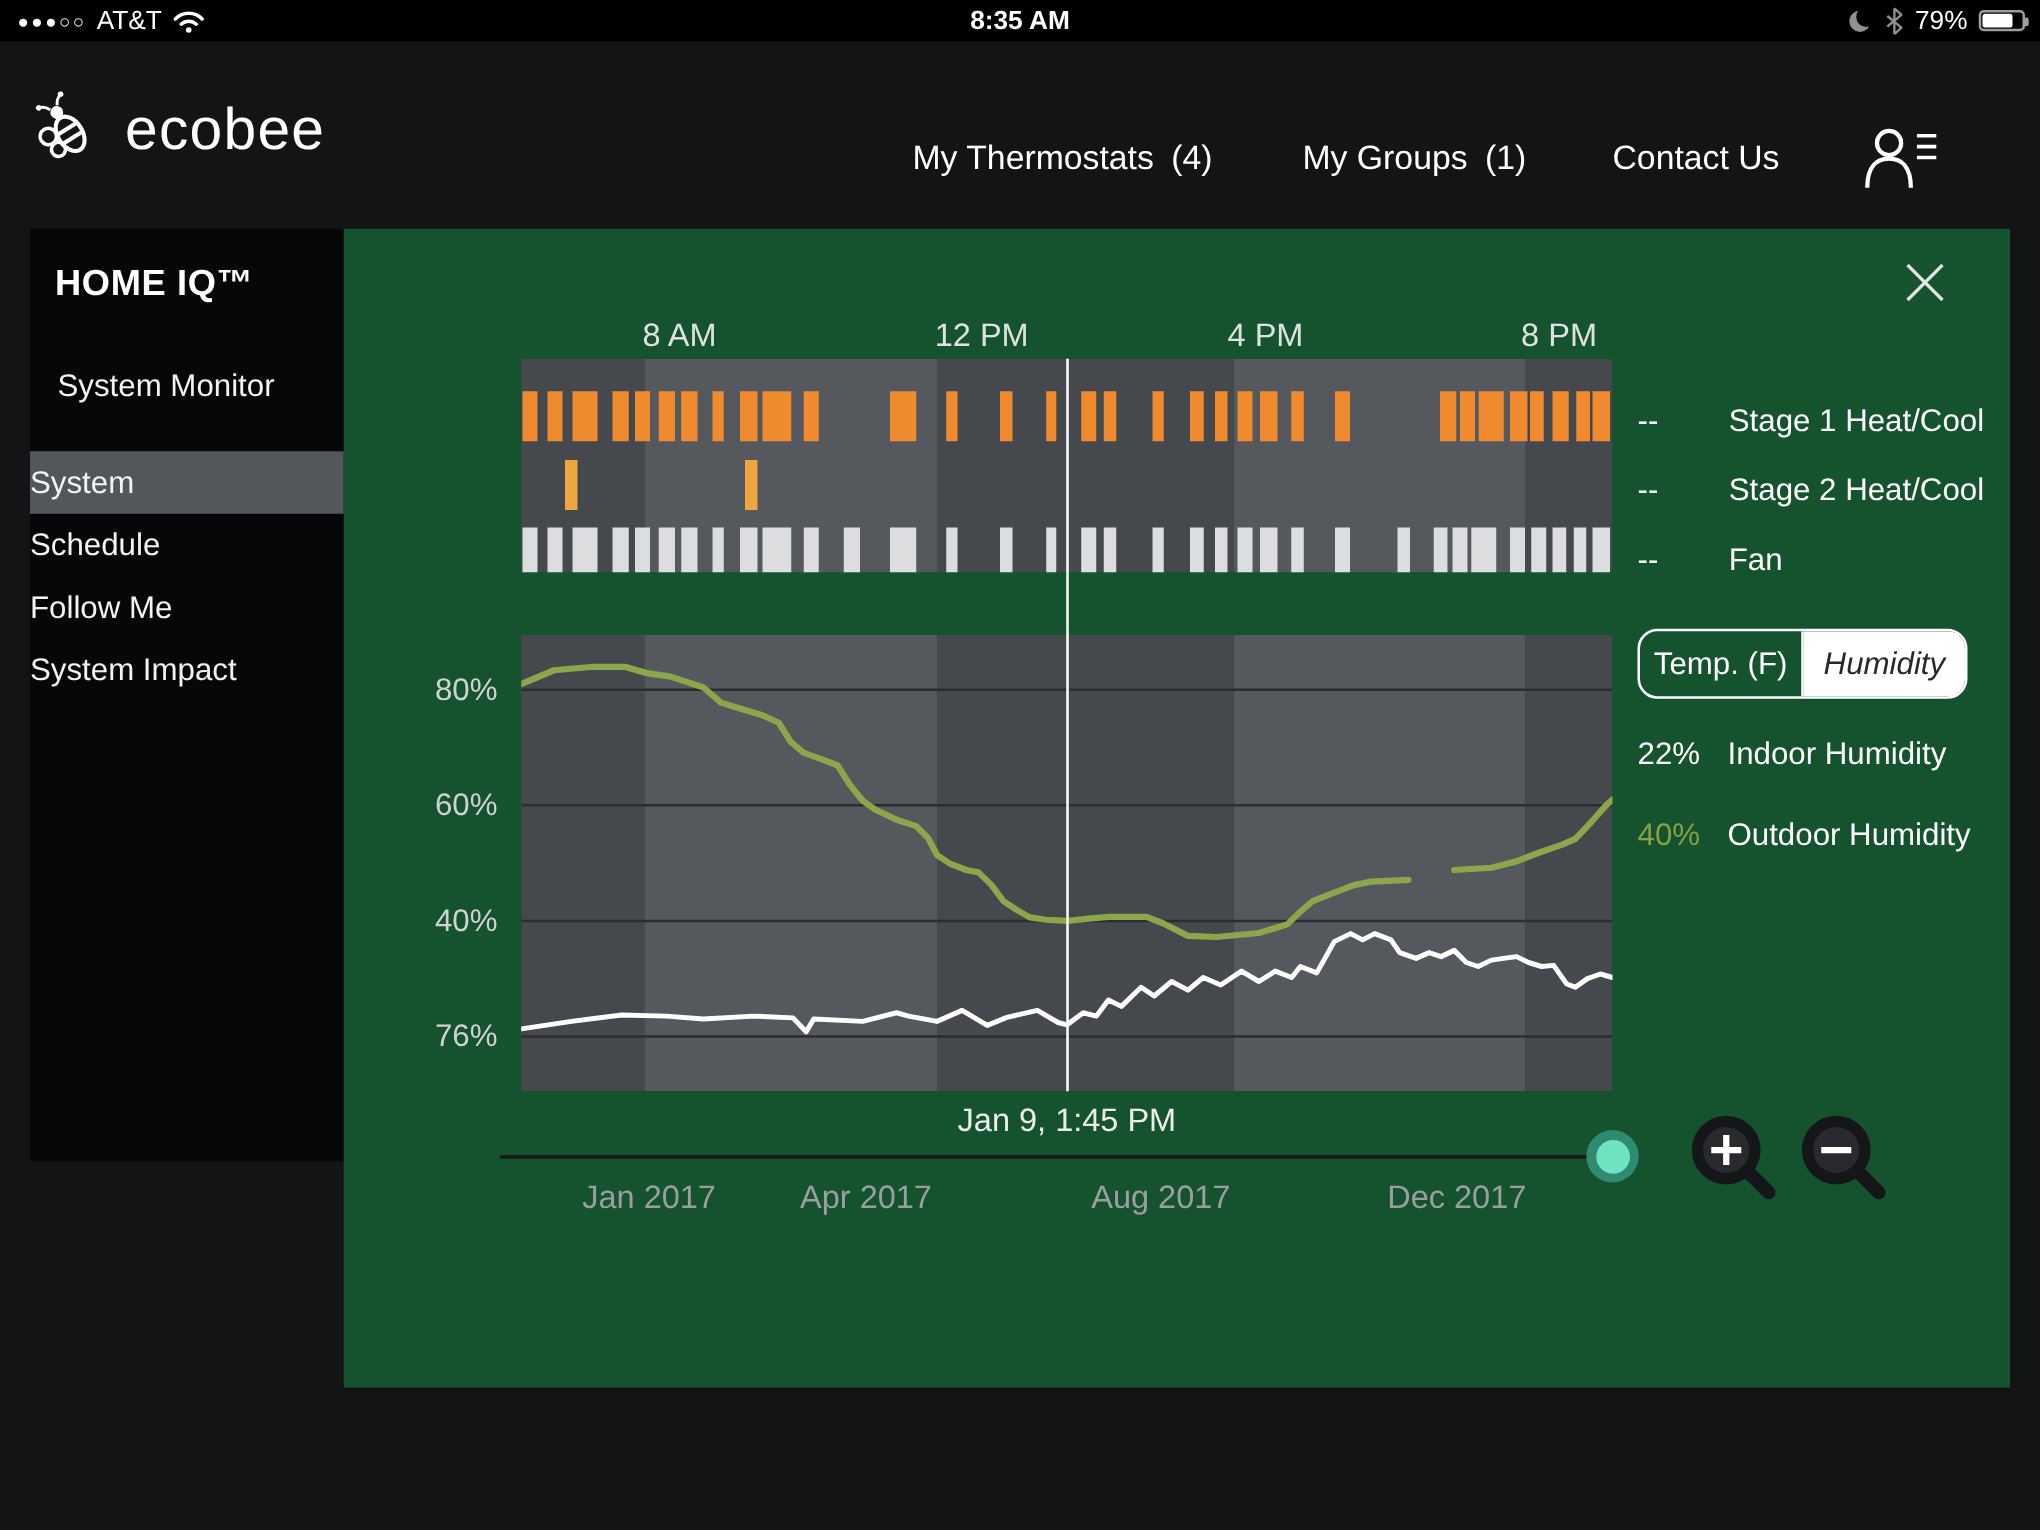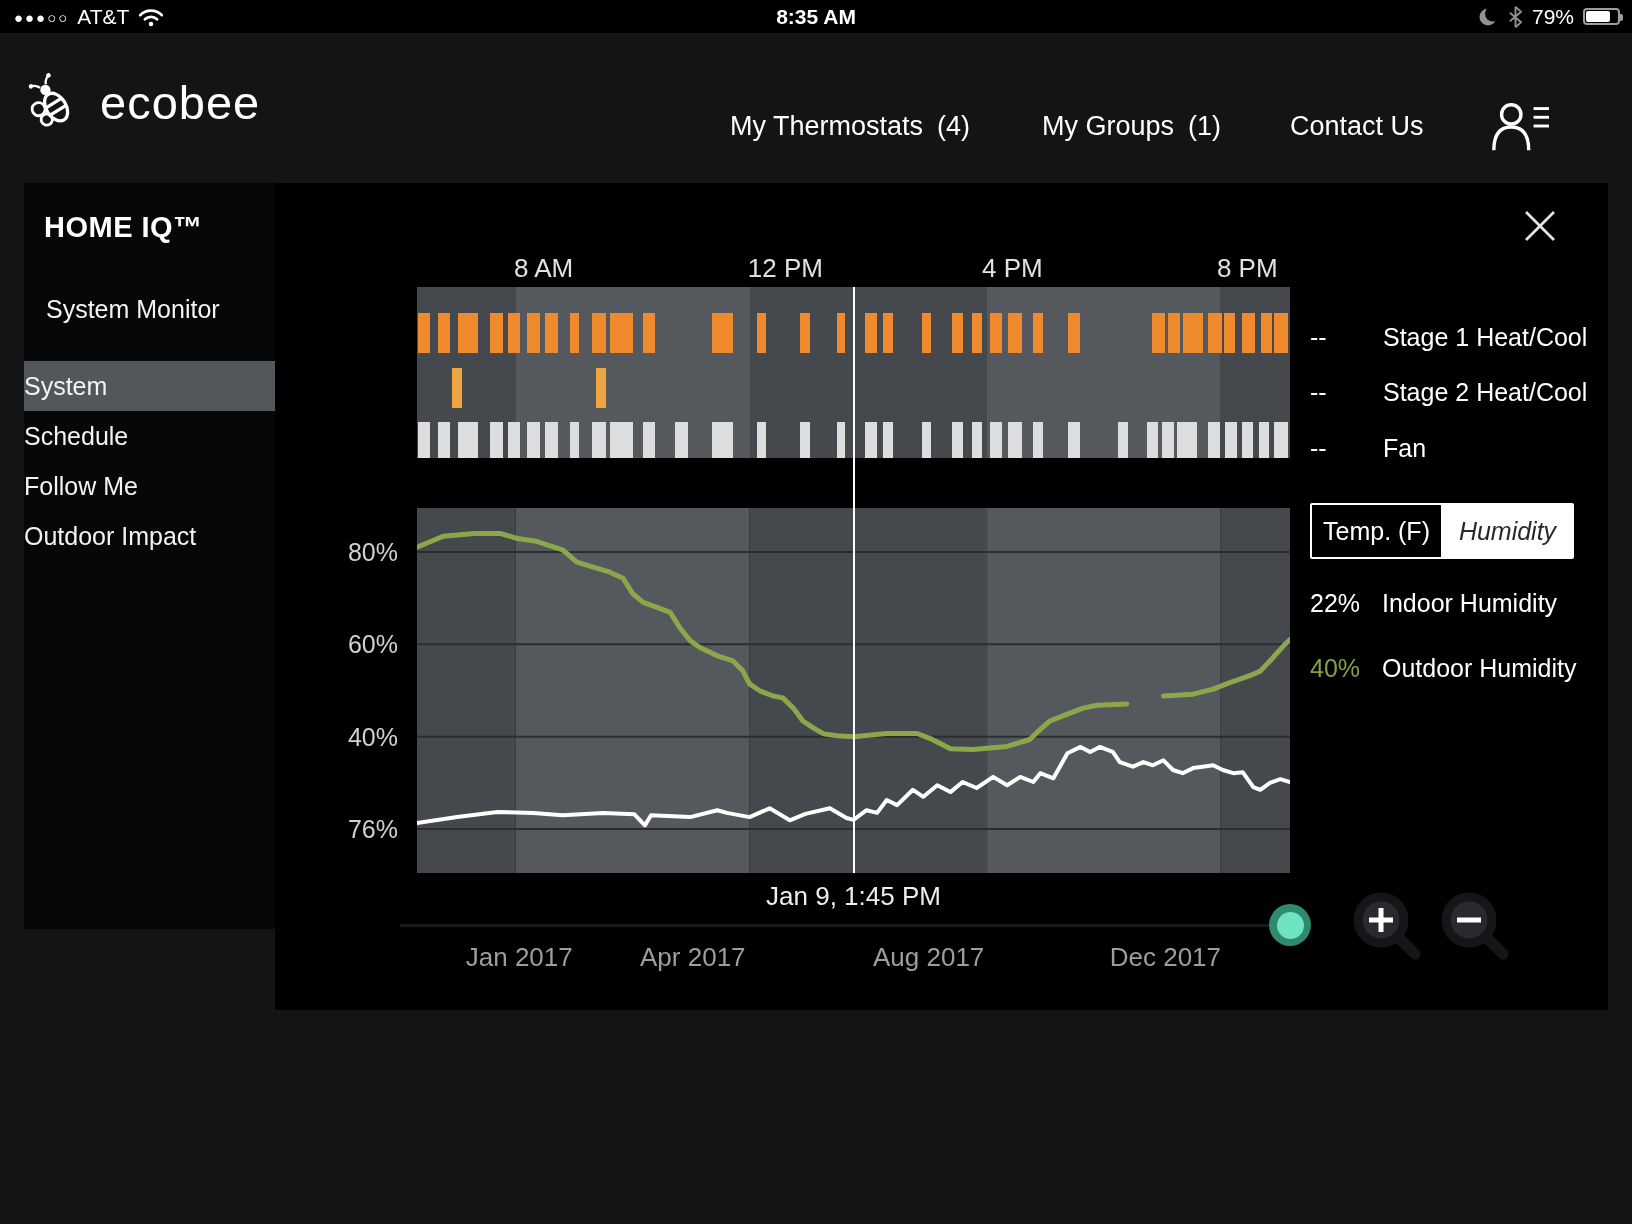--- a/index.html
+++ b/index.html
@@ -34,21 +34,21 @@
 
   
   .sidebar { position:absolute; left:24px; top:183px; width:251px; height:746px; background:#060708; color:#fff; }
   .sb-title { position:absolute; left:20px; top:28px; font-size:29px; font-weight:bold; letter-spacing:.5px; }
   .sb-section { position:absolute; left:22px; top:112px; font-size:25px; color:#f2f3f4; }
   .sb-items { position:absolute; left:0; top:178px; width:100%; }
   .sb-item { height:50px; line-height:50px; font-size:25px; color:#f2f3f4; cursor:pointer; }
   .sb-item.selected { background:#53565a; }
 
   
-  .panel { position:absolute; left:275px; top:183px; width:1333px; height:827px; background:#000000; }
+  .panel { position:absolute; left:275px; top:183px; width:1333px; height:927px; background:#14532d; }
   .close-btn { position:absolute; left:1246px; top:24px; width:42px; height:42px; cursor:pointer; }
 
   .time-axis { position:absolute; left:142px; top:68px; width:873px; height:34px; }
   .time-axis span { position:absolute; transform:translateX(-50%); font-size:26px; color:#e0e1e3;
                     line-height:34px; white-space:nowrap; }
 
   .strip { position:absolute; left:142px; top:104px; width:873px; height:171px; overflow:hidden; }
   .band { position:absolute; top:0; height:100%; }
   .band.dark { background:#45484c; }
   .band.light { background:#55585d; }
@@ -64,21 +64,21 @@
   .chart { position:absolute; left:142px; top:325px; width:873px; height:365px; cursor:crosshair; }
   .yaxis { position:absolute; left:0; top:325px; width:123px; height:365px; }
   .yaxis div { position:absolute; right:0; width:100%; text-align:right; font-size:25px; color:#cfd1d3;
                line-height:30px; }
 
   .cursor-line { position:absolute; width:2px; top:104px; height:586px; background:#fff; cursor:ew-resize; }
   .cursor-label { position:absolute; top:698px; transform:translateX(-50%); font-size:26px; color:#eceded;
                   white-space:nowrap; }
 
   .toggle { position:absolute; left:1035px; top:320px; width:264px; height:56px; display:flex;
-            border:2px solid #fff; border-radius:2px; overflow:hidden; }
+            border:2px solid #fff; border-radius:16px; overflow:hidden; }
   .toggle-seg { flex:1; display:flex; align-items:center; justify-content:center; font-size:25px; cursor:pointer; }
   .toggle-left { color:#fff; background:transparent; border-right:2px solid #fff; }
   .toggle-right { color:#26282b; background:#fff;font-style:italic; }
 
   .readout { position:absolute; left:1035px; font-size:25px; line-height:34px; color:#fff; white-space:nowrap; }
   .readout-value { display:inline-block; width:72px; }
 
   .slider-track { position:absolute; left:125px; top:741px; width:890px; height:3px; background:#17191b; cursor:pointer; }
   .slider-dot { position:absolute; left:994px; top:721px; width:42px; height:42px; border-radius:50%;
                 display:flex; align-items:center; justify-content:center; cursor:grab; }
@@ -161,21 +161,21 @@
     </div>
   </div>
 
   <div class="sidebar">
     <div class="sb-title">HOME IQ™</div>
     <div class="sb-section">System Monitor</div>
     <div class="sb-items" id="sidebar-items">
         <div class="sb-item selected">System</div>
         <div class="sb-item">Schedule</div>
         <div class="sb-item">Follow Me</div>
-        <div class="sb-item">Outdoor Impact</div>
+        <div class="sb-item">System Impact</div>
       </div>
   </div>
 
   <div class="panel">
 
     <div class="close-btn">
       <svg width="38" height="38" viewBox="0 0 38 38">
         <line x1="5" y1="5" x2="33" y2="33" stroke="#e4e5e6" stroke-width="2.6"></line>
         <line x1="33" y1="5" x2="5" y2="33" stroke="#e4e5e6" stroke-width="2.6"></line>
       </svg>

